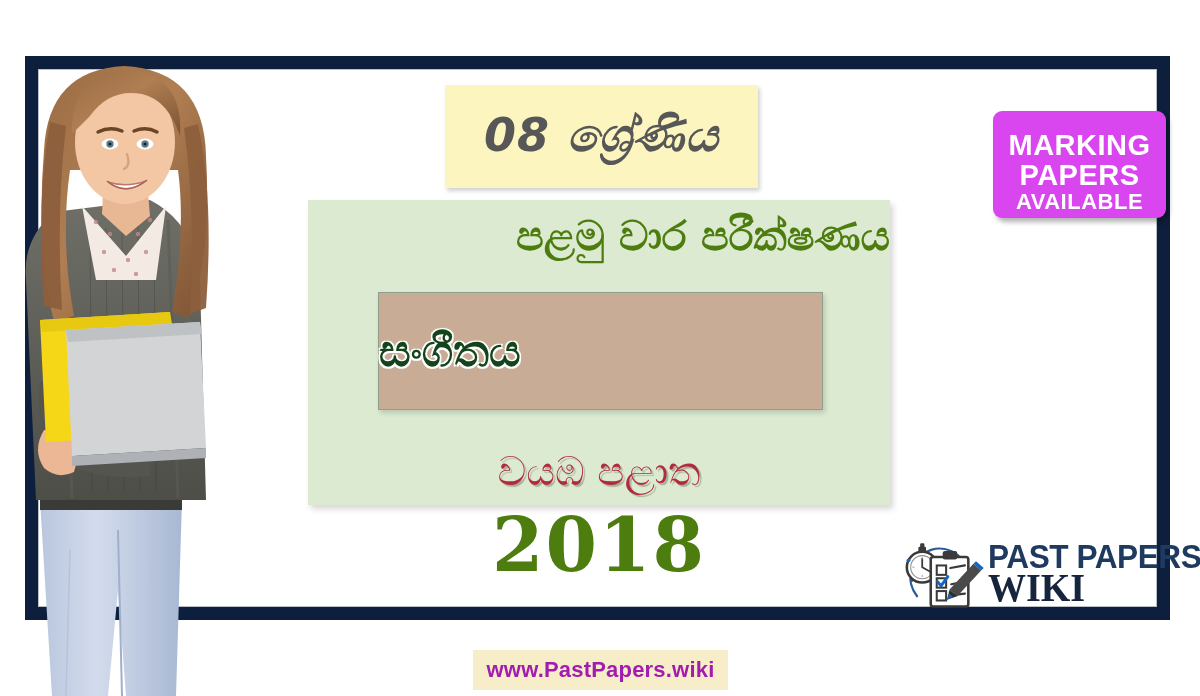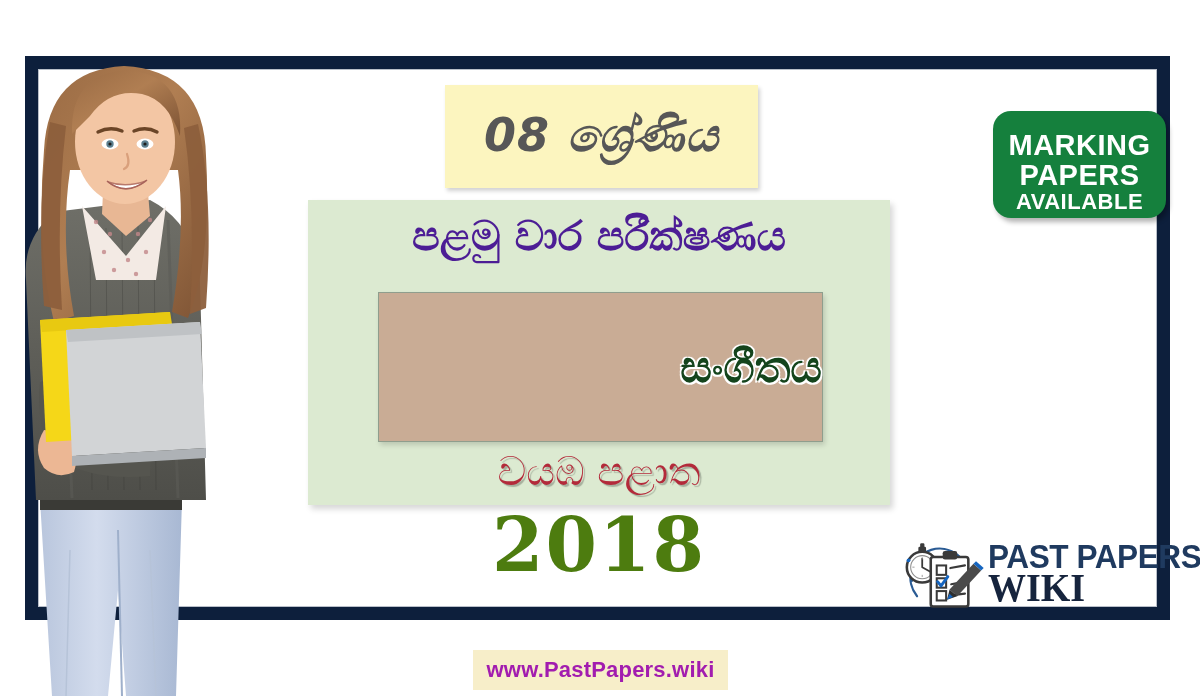--- a/index.html
+++ b/index.html
@@ -87,43 +87,43 @@
     background: #dcead1;
     box-shadow: 3px 4px 6px rgba(0,0,0,0.16);
     z-index: 4;
   }
 
   .exam-title {
     position: absolute;
     left: 0;
     top: 14px;
     width: 100%;
-    text-align: center;
+    text-align: right;
     font-family: "DejaVu Sans", sans-serif;
     font-weight: bold;
     font-size: 41px;
-    color: #4c1d95;
+    color: #4d7c0f;
     line-height: 1.1;
     white-space: nowrap;
   }
 
   
   .subject-box {
     position: absolute;
     left: 70px;
     top: 92px;
     width: 445px;
-    height: 150px;
+    height: 118px;
     background: #c9ac95;
     border: 1px solid #8f9e8d;
     box-sizing: border-box;
     box-shadow: 2px 3px 5px rgba(0,0,0,0.15);
     display: flex;
     align-items: center;
-    justify-content: flex-end;
+    justify-content: flex-start;
   }
   .subject-text {
     font-family: "DejaVu Sans", sans-serif;
     font-weight: bold;
     font-size: 44px;
     color: #14441c;
     text-shadow:
       -1.5px -1.5px 0 #ffffff,
        1.5px -1.5px 0 #ffffff,
       -1.5px  1.5px 0 #ffffff,
@@ -165,22 +165,22 @@
     line-height: 1;
   }
 
   
   .ms-badge {
     position: absolute;
     left: 993px;
     top: 111px;
     width: 173px;
     height: 107px;
-    background: #15803d;
-    border-radius: 18px;
+    background: #d946ef;
+    border-radius: 9px;
     box-shadow: 3px 4px 5px rgba(0,0,0,0.30);
     z-index: 9;
     display: flex;
     flex-direction: column;
     align-items: center;
     justify-content: center;
     padding-top: 16px;
     box-sizing: border-box;
   }
   .ms-line {

